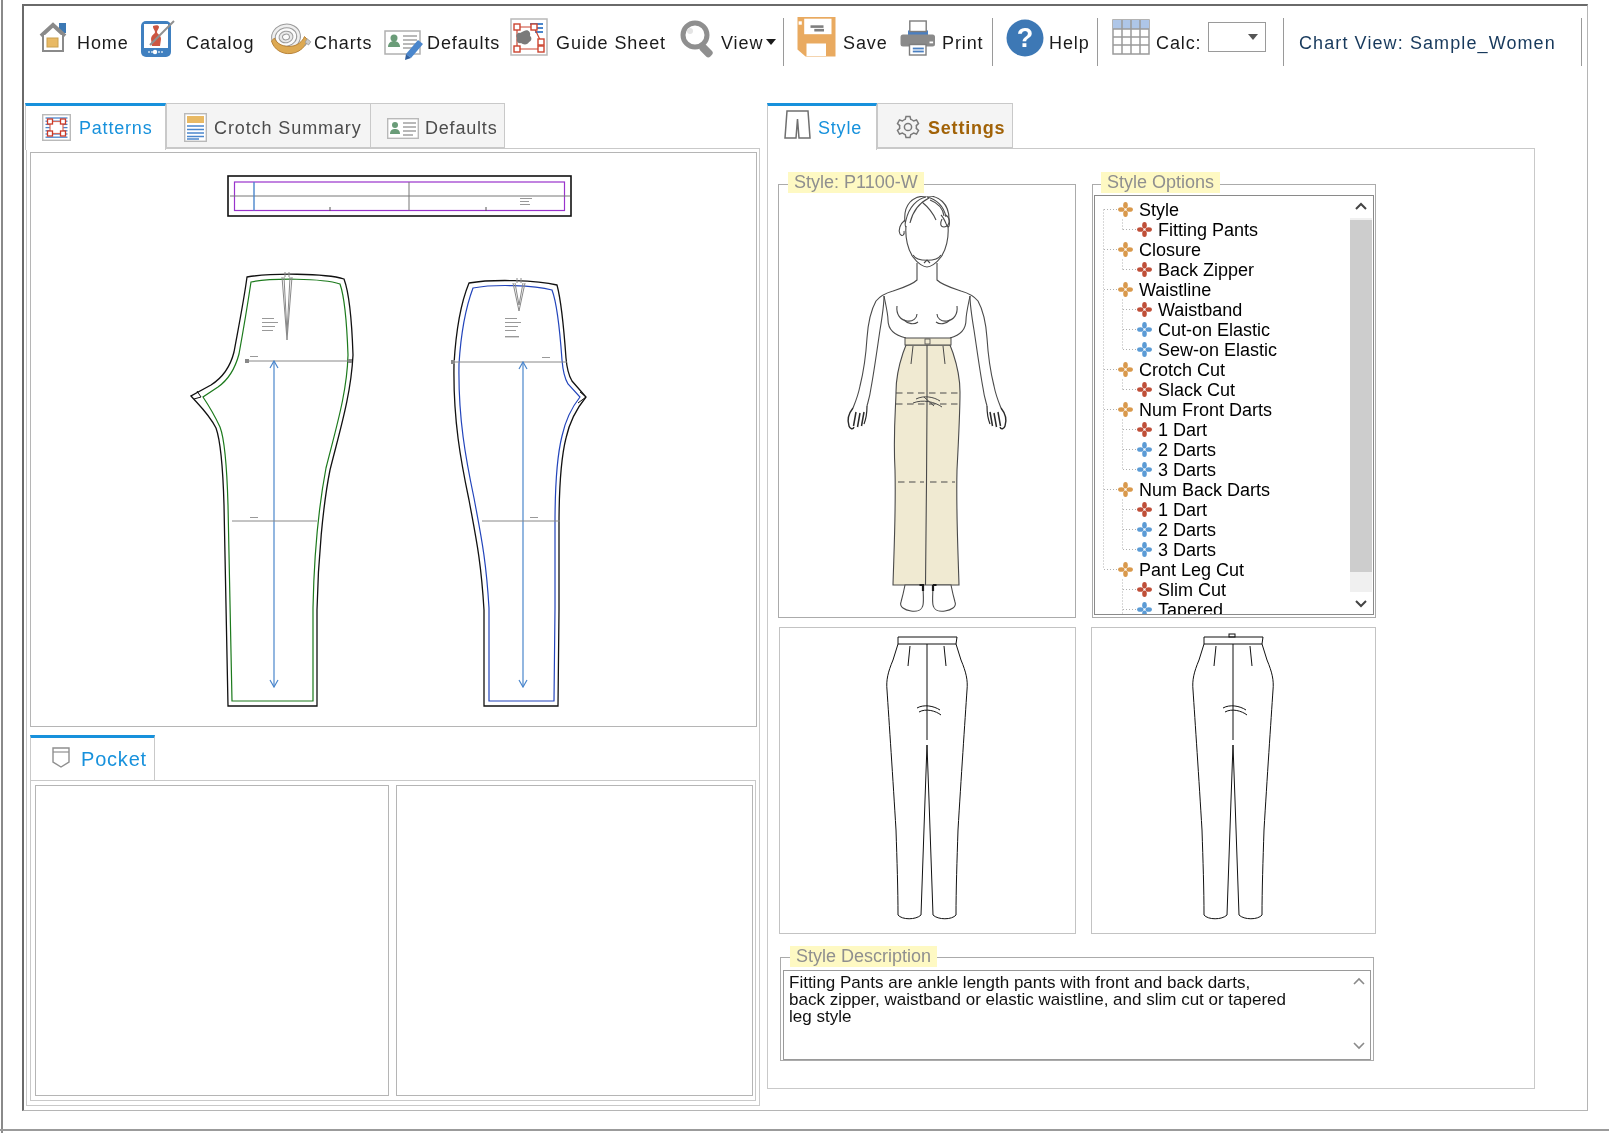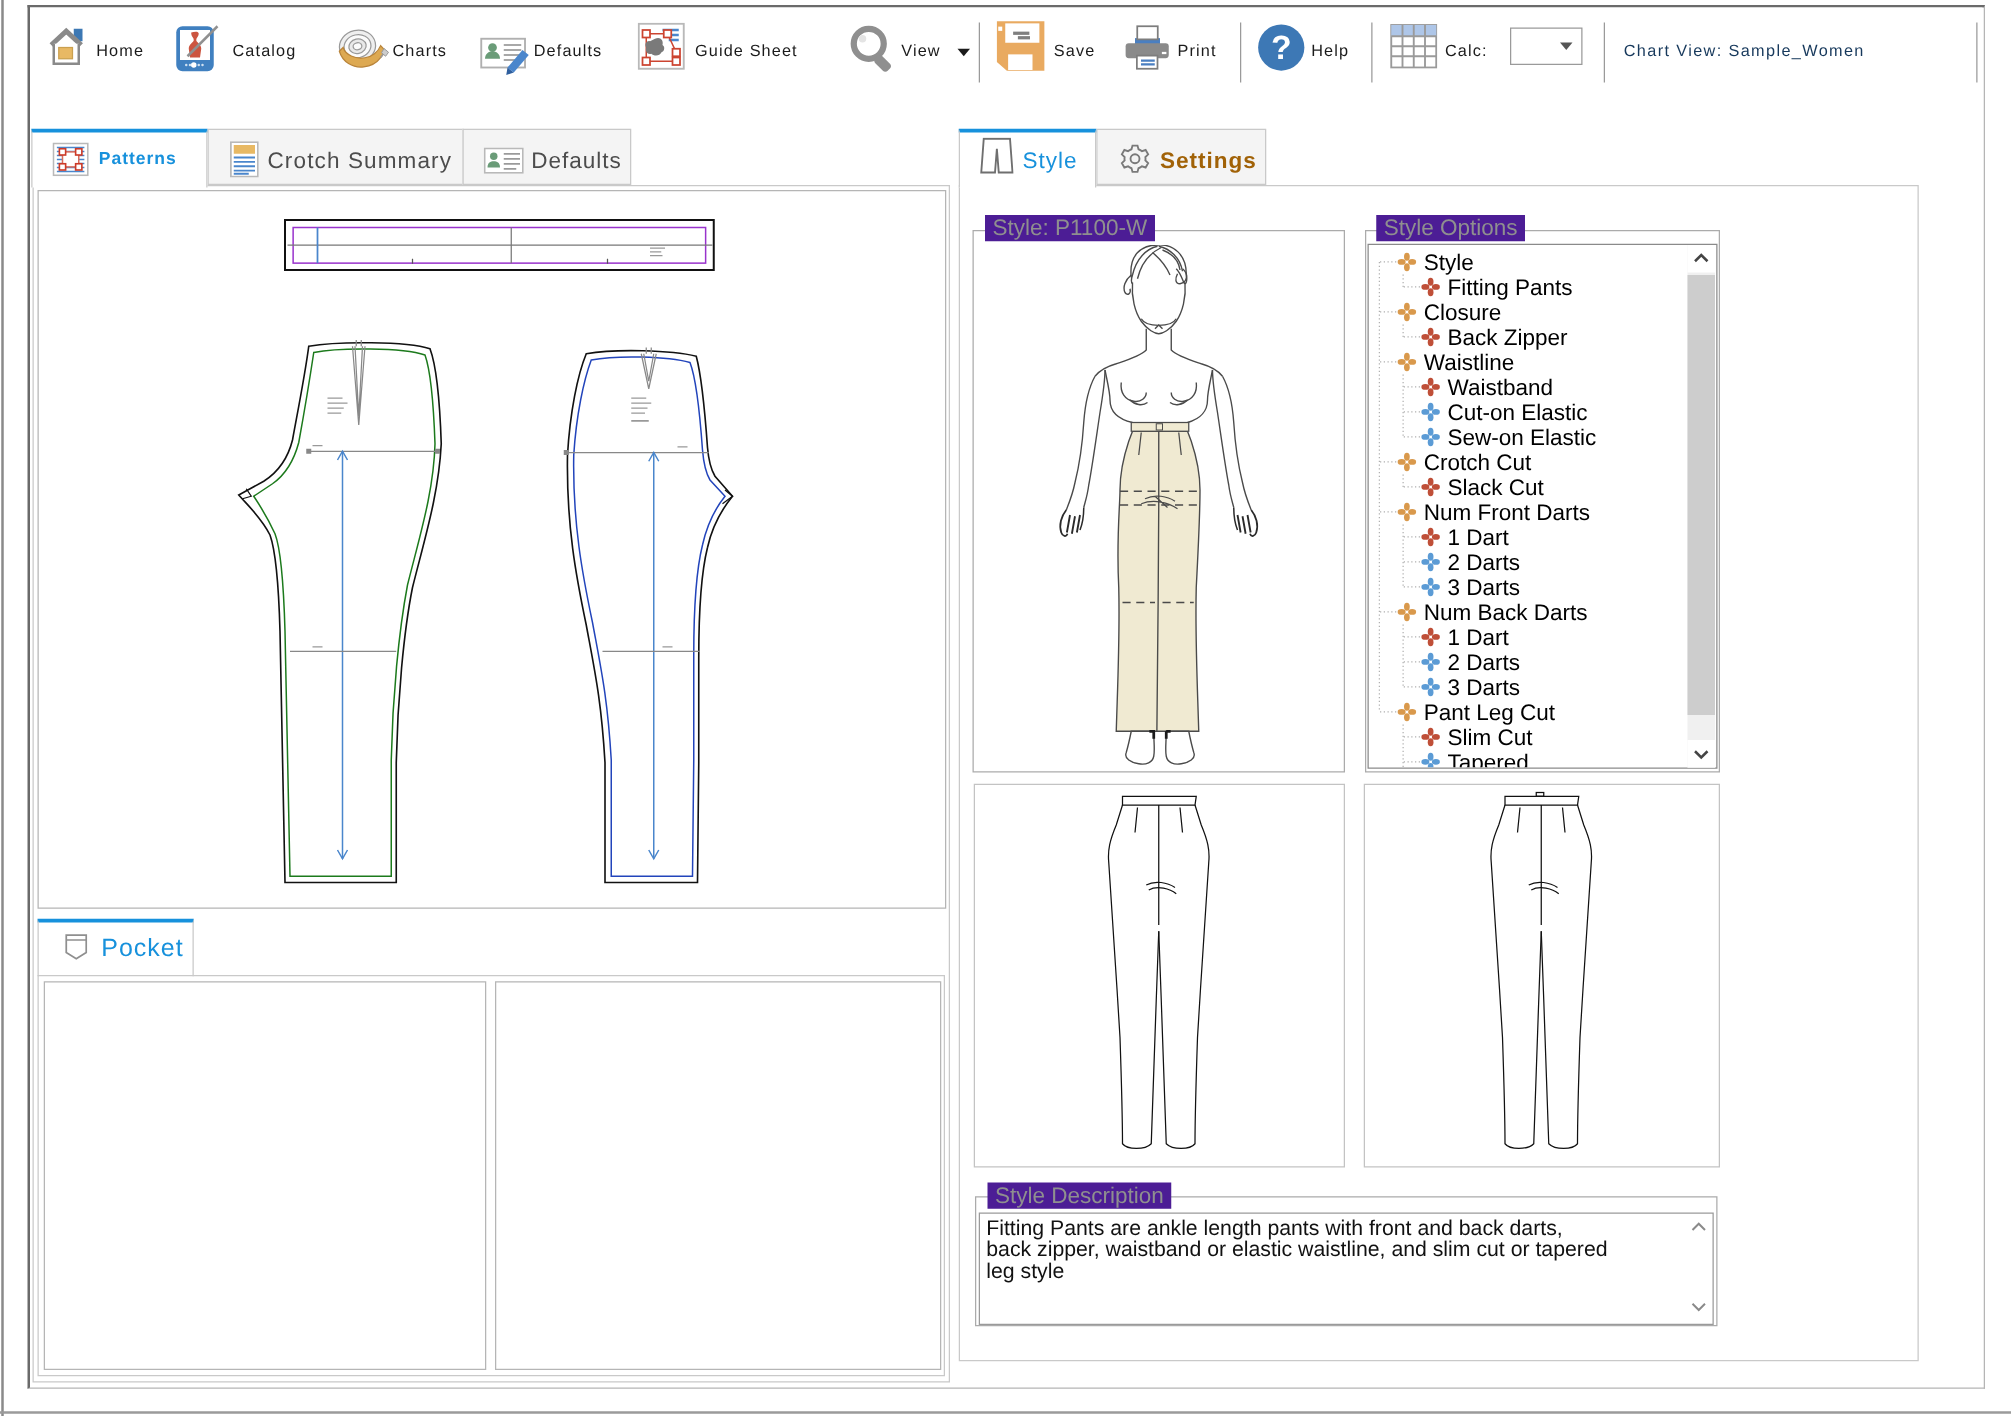--- a/index.html
+++ b/index.html
@@ -1,23 +1,23 @@
 <!DOCTYPE html>
 <html><head>
 <meta charset="utf-8">
 <style>
 * { margin:0; padding:0; box-sizing:border-box; }
 html,body { width:1609px; height:1133px; background:#fff; font-family:"Liberation Sans", sans-serif; position:relative; overflow:hidden; }
 .abs { position:absolute; }
-.lbl { font-size:13px; color:#1b1b1b; white-space:nowrap; letter-spacing:0.9px;text-align:center; }
+.lbl { font-size:18px; color:#1b1b1b; white-space:nowrap; letter-spacing:0.9px;text-align:center; }
 .sep { position:absolute; width:1px; background:#9a9a9a; top:12px; height:48px; }
 .tab { position:absolute; height:45px; font-size:18px; }
 .tab-active { background:#fff; border-left:1px solid #c9c9c9; border-right:1px solid #c9c9c9; border-top:3px solid #1791dc; color:#1791dc; }
 .tab-inactive { background:#f4f4f4; border:1px solid #c9c9c9; color:#4c4c4c; }
-.fieldset-legend { position:absolute; font-size:18px; color:#8f8f8f; background:#4c1d95; padding:0 6px; white-space:nowrap; }
+.fieldset-legend { position:absolute; font-size:18px; color:#8f8f8f; background:#fef9c3; padding:0 6px; white-space:nowrap; }
 </style>
 </head>
 <body>
 
 <div class="abs" style="left:1px; top:0; width:2px; height:1133px; background:#8a8a8a;"></div>
 <div class="abs" style="left:0; top:1129px; width:1609px; height:2px; background:#9b9b9b;"></div>
 
 <div class="abs" style="left:22px; top:4px; width:1566px; height:1107px; border-top:2px solid #6a6a6a; border-left:2px solid #6a6a6a; border-right:1px solid #b5b5b5; border-bottom:1px solid #b5b5b5;"></div>
 
 <div id="toolbar" class="abs" style="left:24px; top:6px; width:1562px; height:94px; background:#fff;">
@@ -168,21 +168,21 @@
       <line x1="3.5" y1="23.2" x2="25.5" y2="23.2"></line>
   </g>
   <rect x="8" y="7.5" width="13" height="12" fill="#fff" stroke="#d86a5a" stroke-width="1.2"></rect>
   <g fill="#fff" stroke="#cc3a28" stroke-width="1.3">
     <rect x="5.5" y="5" width="5" height="5"></rect>
       <rect x="18.5" y="5" width="5" height="5"></rect>
     <rect x="5.5" y="17" width="5" height="5"></rect>
       <rect x="18.5" y="17" width="5" height="5"></rect>
   </g>
 </svg>
-<div class="abs" style="left:79px; top:118px; font-size:14px; color:#1791dc; letter-spacing:0.8px;font-weight:bold;">Patterns</div>
+<div class="abs" style="left:79px; top:118px; font-size:18px; color:#1791dc; letter-spacing:0.8px;">Patterns</div>
 <svg class="abs" style="left:184px; top:113px;" width="23" height="29" viewBox="0 0 23 29">
   <rect x="0.7" y="0.7" width="21.6" height="27.6" fill="#fff" stroke="#b9b9b9" stroke-width="1.4"></rect>
   <rect x="3" y="3" width="17" height="7" fill="#e8b964"></rect>
   <g stroke="#4a86cc" stroke-width="1.5">
     <line x1="3" y1="13" x2="20" y2="13"></line>
       <line x1="3" y1="16.5" x2="20" y2="16.5"></line>
     <line x1="3" y1="20" x2="20" y2="20"></line>
       <line x1="3" y1="23.5" x2="20" y2="23.5"></line>
       <line x1="3" y1="26" x2="15" y2="26"></line>
   </g>

